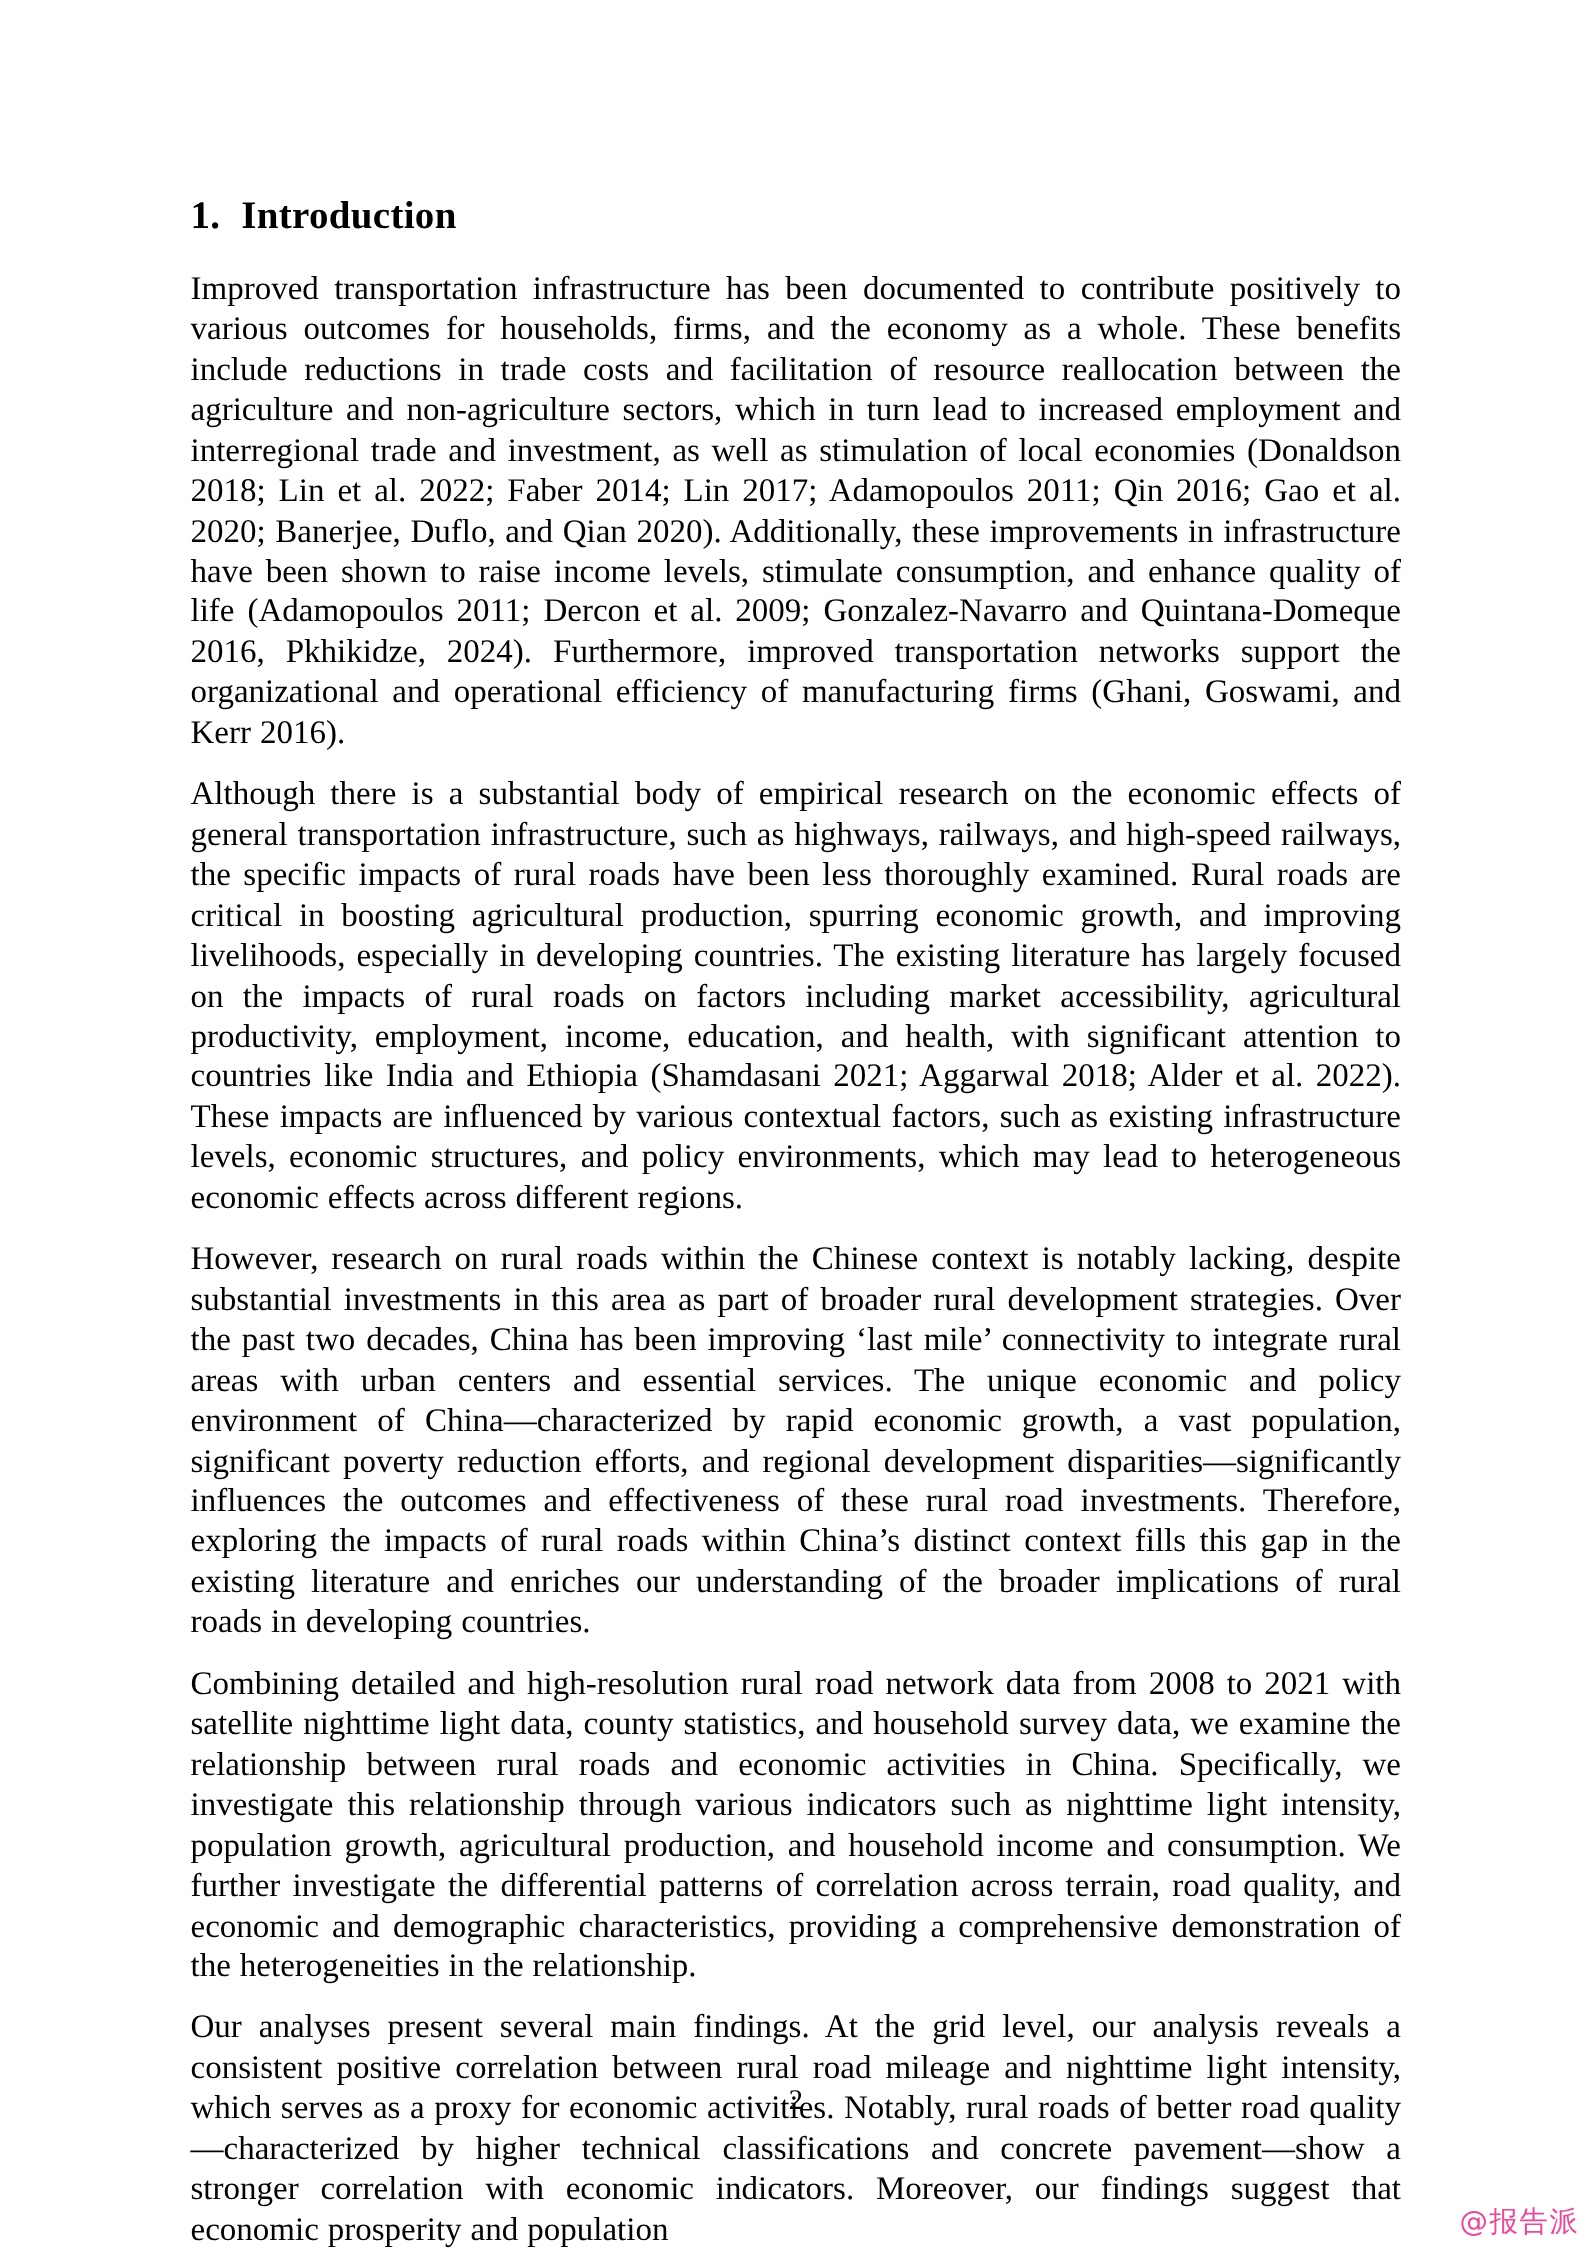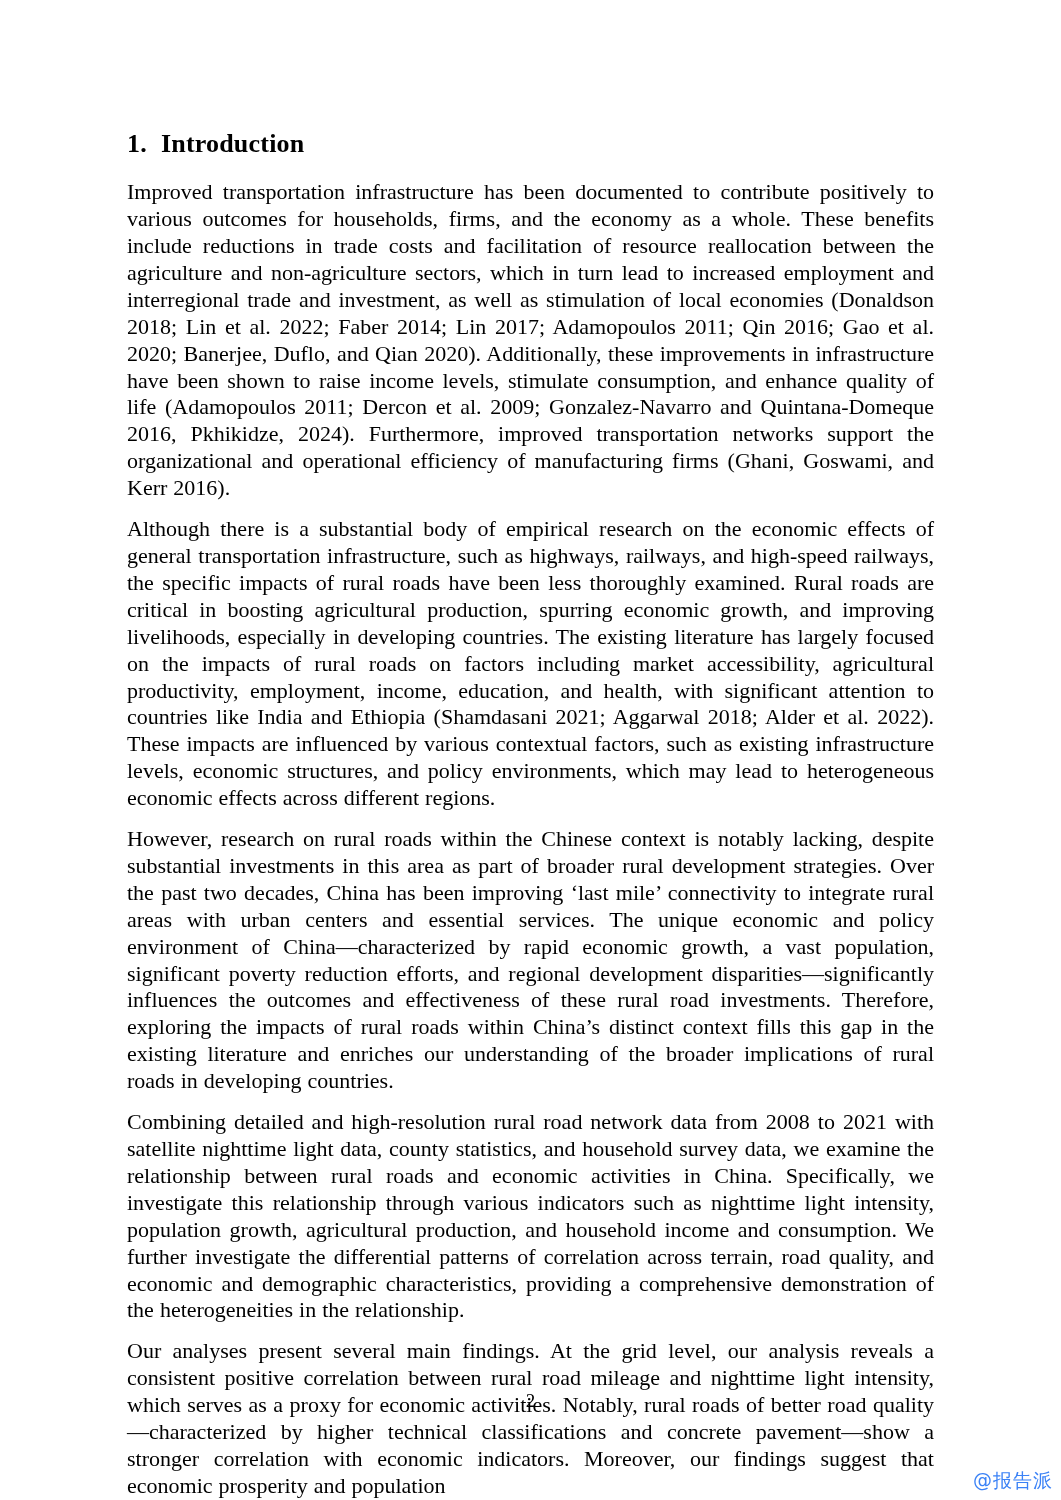--- a/index.html
+++ b/index.html
@@ -47,21 +47,21 @@
     bottom: 88px;
     text-align: center;
     font-size: 19px;
     font-family: "Liberation Serif", serif;
   }
   .watermark {
     position: absolute;
     right: 8px;
     bottom: 6px;
     font-size: 19px;
-    color: #3b82f6;
+    color: #ec4899;
     font-family: "DejaVu Sans", sans-serif;
     letter-spacing: 1px;
   }
 </style>
 </head>
 <body>
 
 <div class="page">
   <div class="content">
     <h1 class="section-heading"><span>1.</span><span class="heading-title">Introduction</span></h1>

